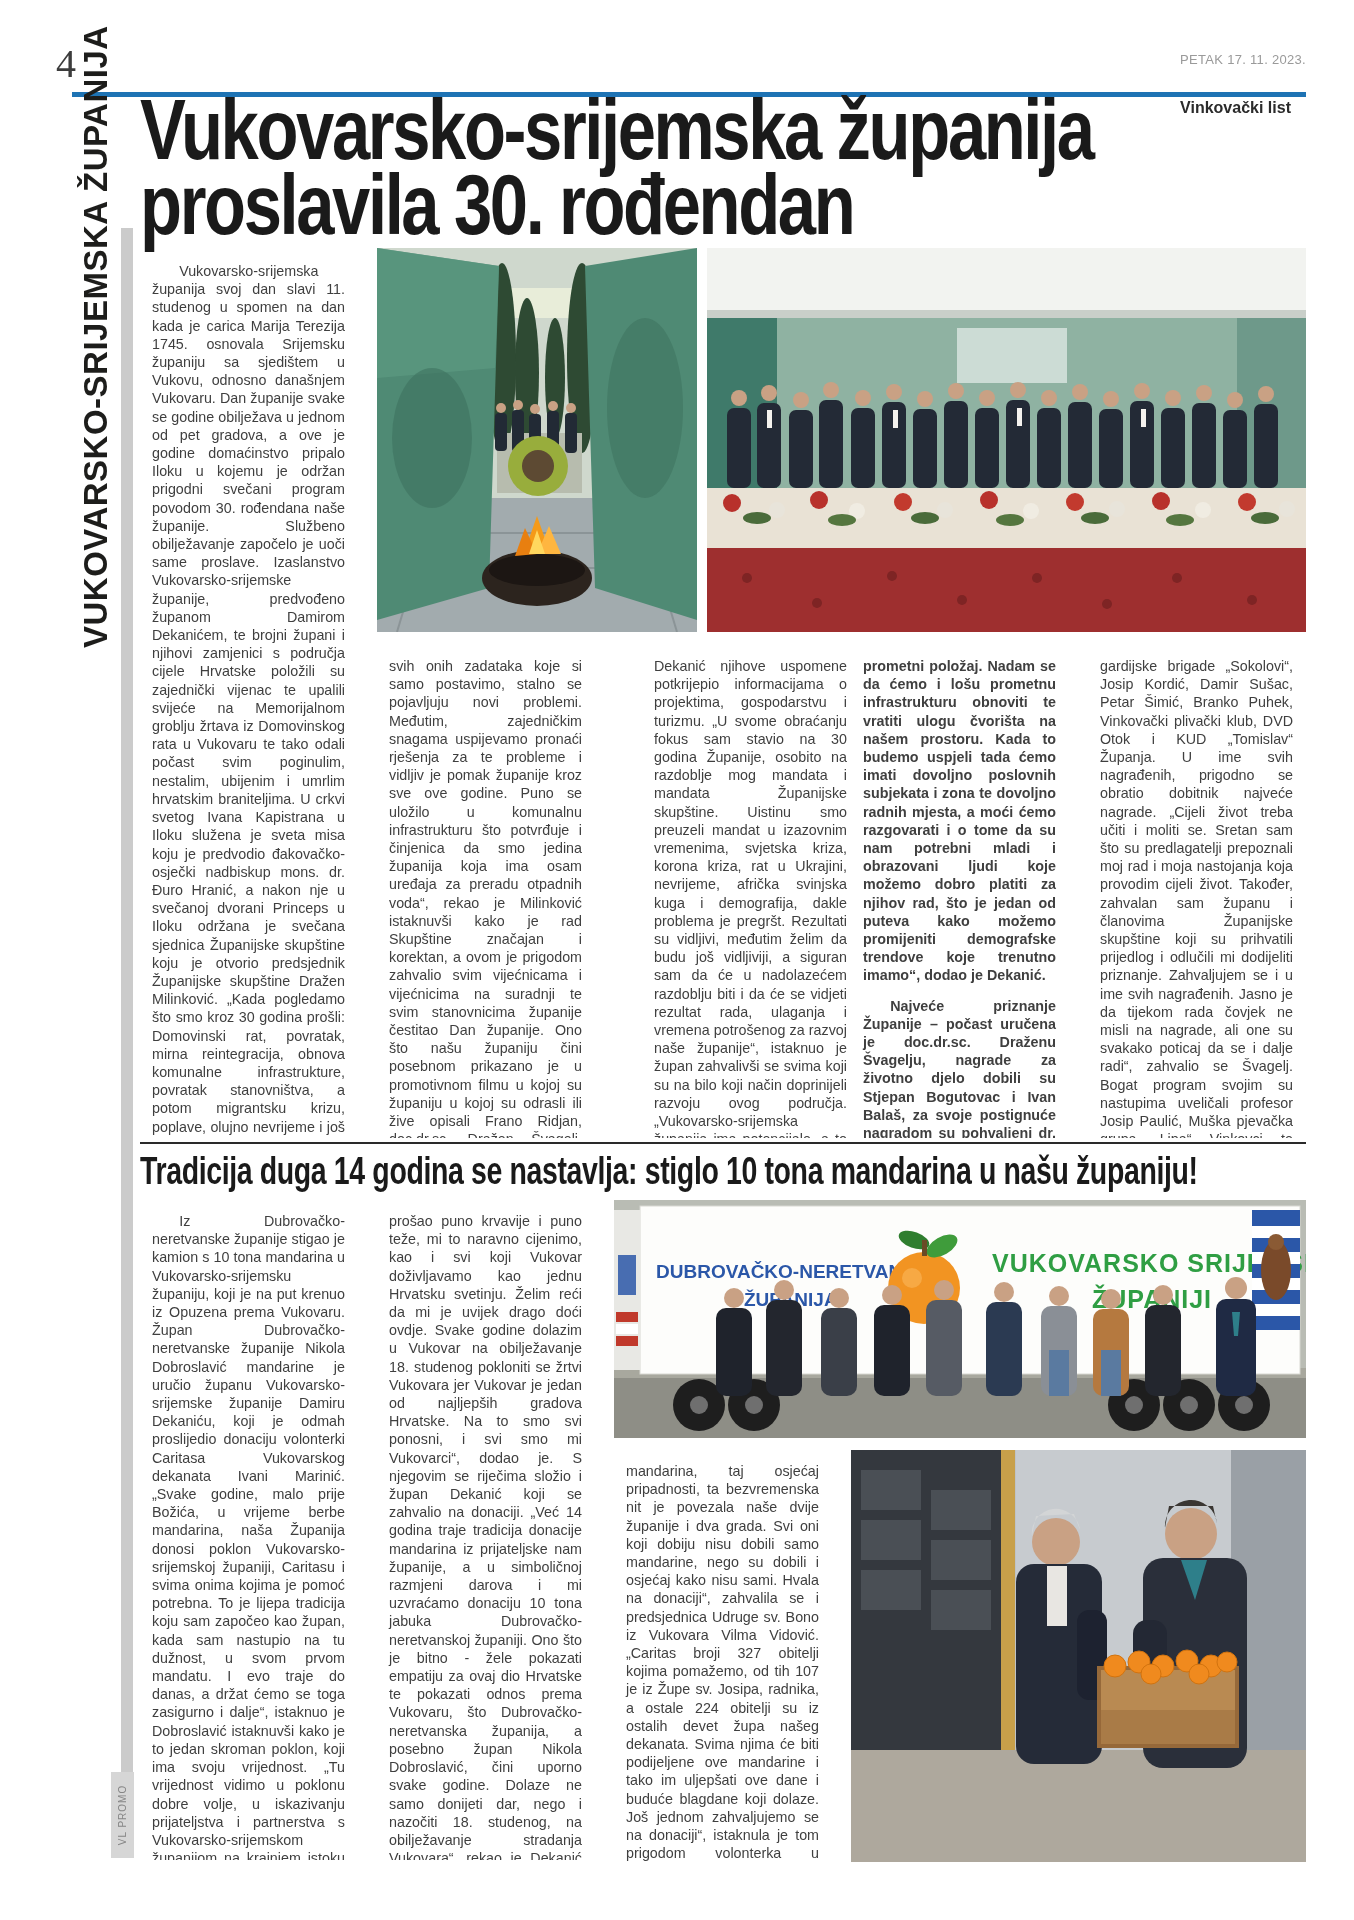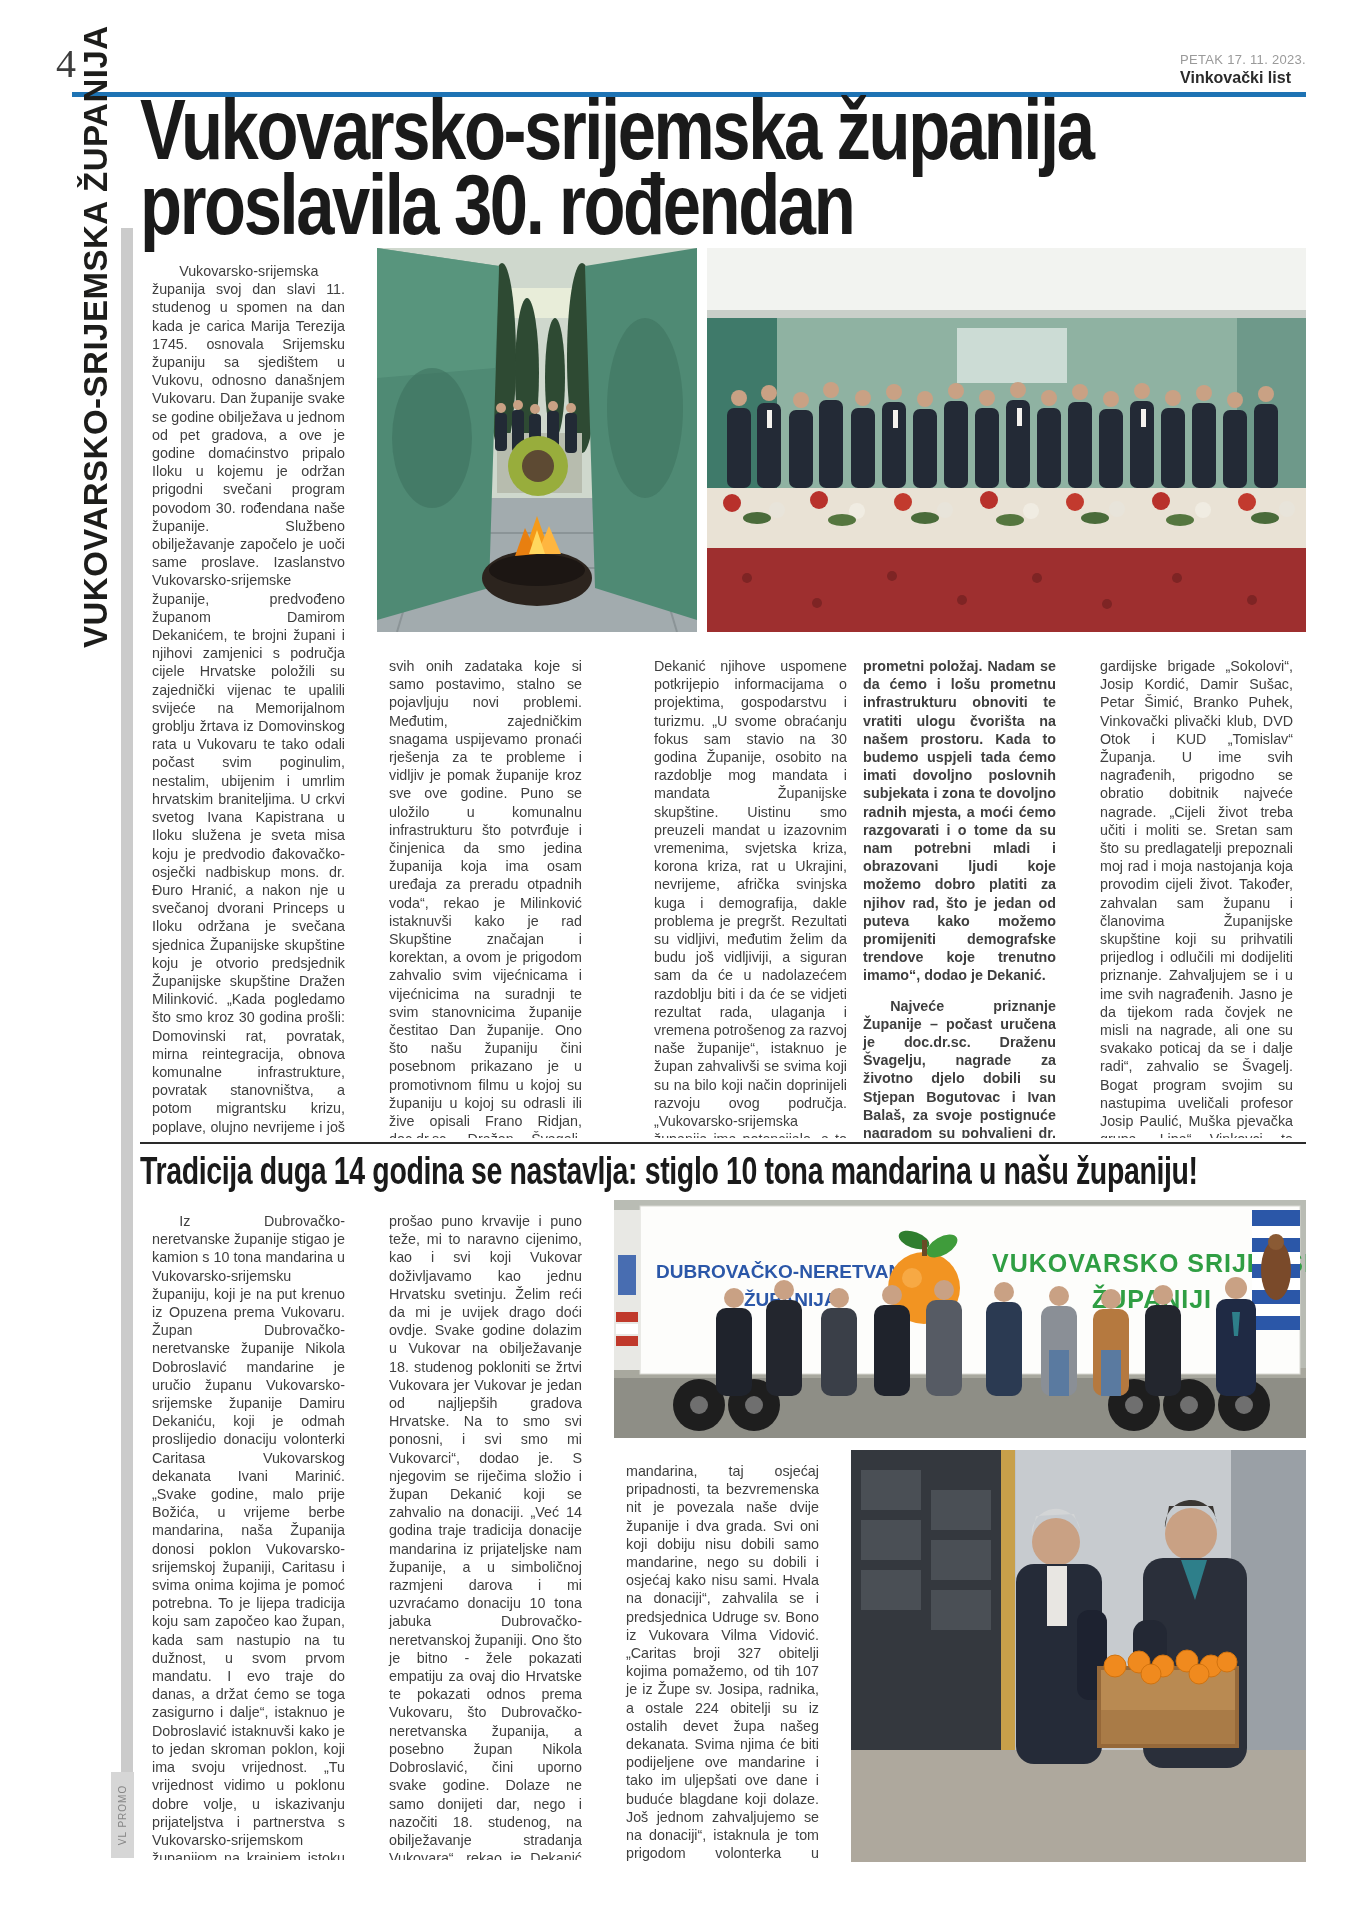--- a/index.html
+++ b/index.html
@@ -4,21 +4,21 @@
 <style>
   html,body{margin:0;padding:0;background:#e8e8e8;}
   #page{position:relative;width:1354px;height:1920px;margin:0 auto;background:#ffffff;
         font-family:"Liberation Sans",sans-serif;color:#3f3f3f;overflow:hidden;}
 
   
   .page-number{position:absolute;left:56px;top:44px;font-family:"Liberation Serif",serif;
                font-size:40px;font-weight:400;color:#3c3c3c;line-height:1;}
   .dateline{position:absolute;right:48px;top:52px;text-align:left;line-height:1.25;}
   .dateline .date{font-size:13px;color:#9a9a9a;letter-spacing:.3px;}
-  .dateline .pub{font-size:16px;font-weight:700;color:#2b2b2b;}
+  .dateline .pub{font-size:16px;font-weight:700;color:#2b2b2b;margin-top:30px;}
   .blue-rule{position:absolute;left:72px;top:92px;width:1234px;height:5px;background:#1e73b4;}
 
   
   .section-vertical{position:absolute;left:77px;top:108px;width:0;height:540px;}
   .section-vertical span{display:block;width:540px;transform:rotate(-90deg) translateX(-540px);
         transform-origin:0 0;font-weight:700;font-size:33px;letter-spacing:.5px;color:#1d1d1b;
         white-space:nowrap;text-align:center;}
   .gray-bar{position:absolute;left:121px;top:228px;width:12px;height:1630px;background:#cbcbcb;}
   .promo-box{position:absolute;left:111px;top:1772px;width:23px;height:86px;background:#d6d6d6;}
   .promo-box span{display:block;width:86px;transform:rotate(-90deg) translateX(-86px);

